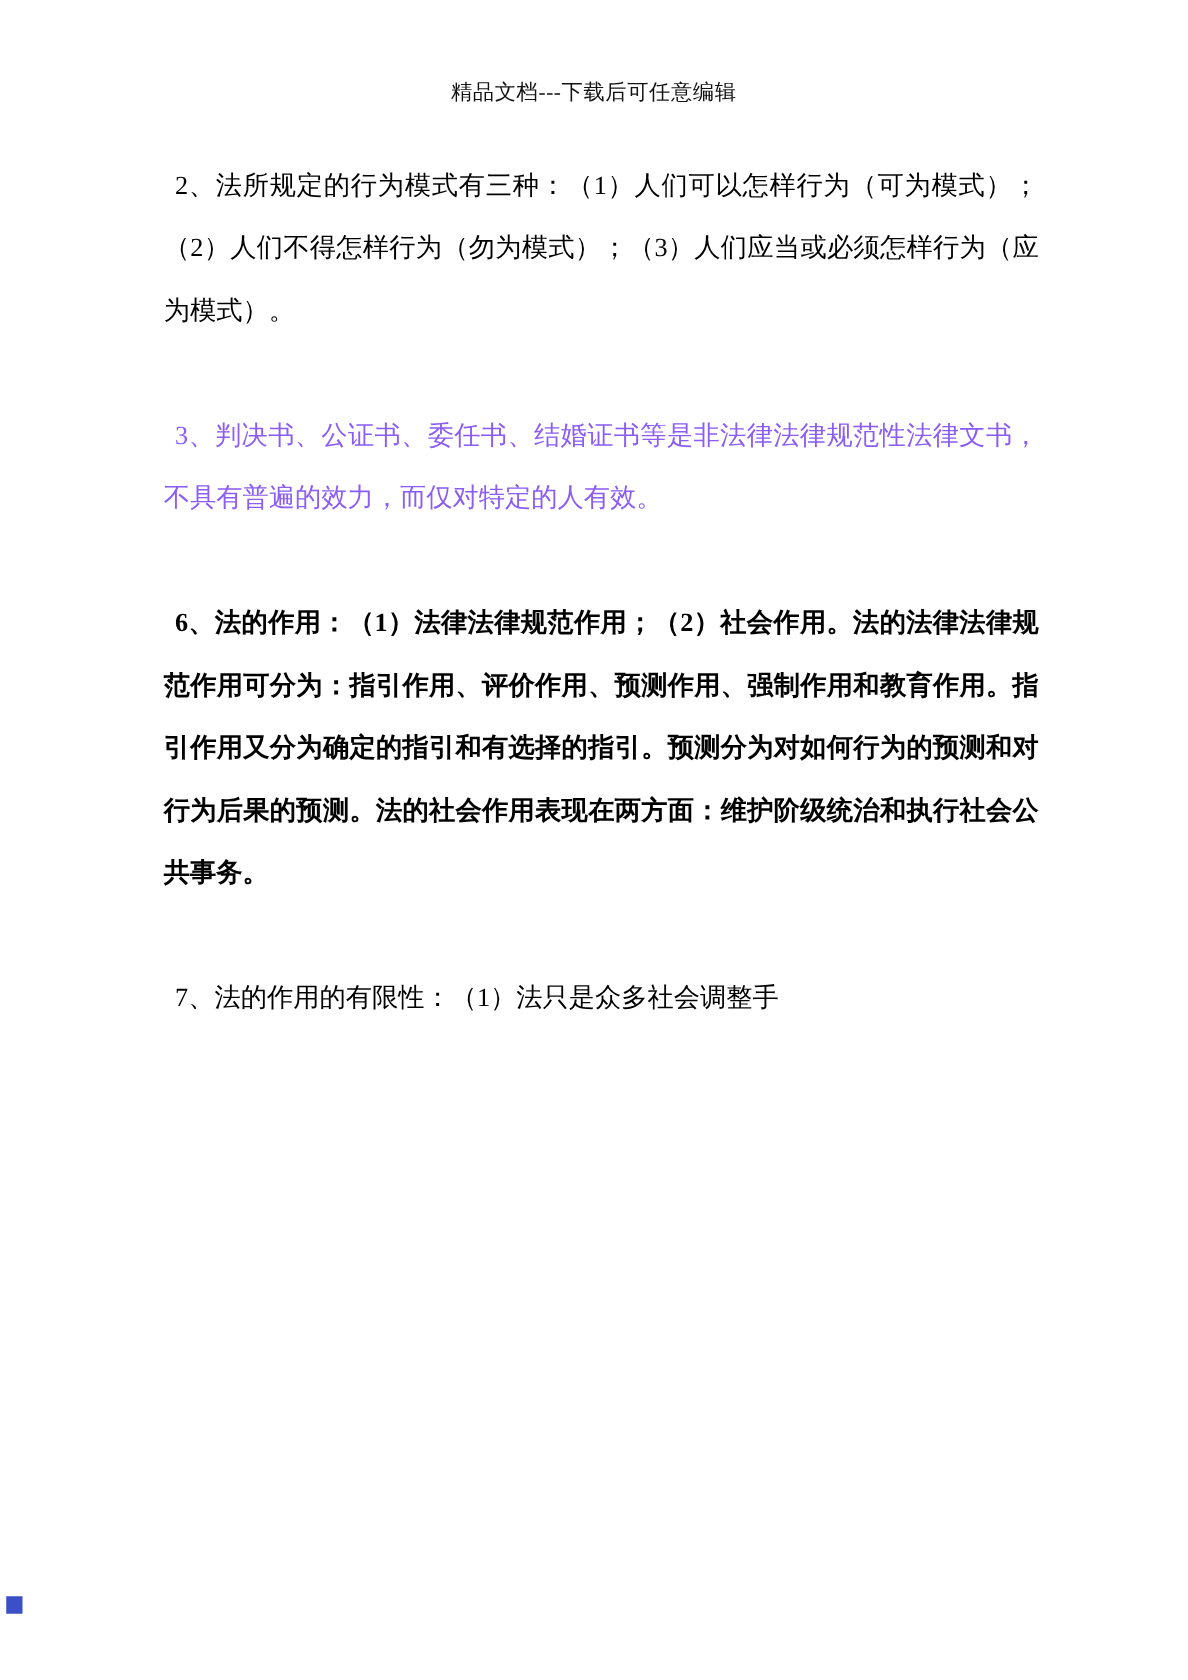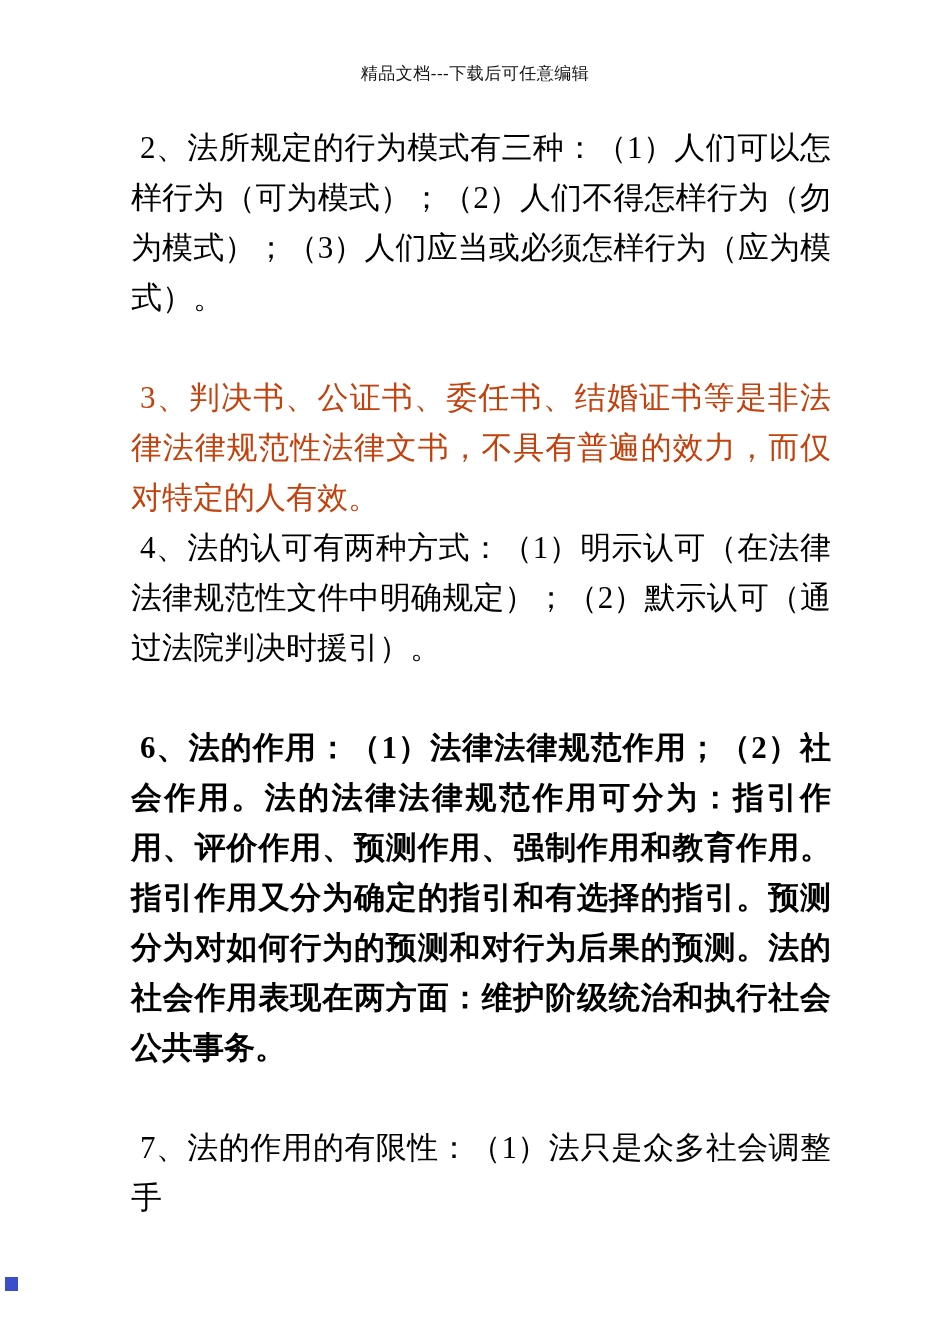--- a/index.html
+++ b/index.html
@@ -26,21 +26,21 @@
     color: #111111;
   }
   .doc-body {
     position: absolute;
     top: 123px;
     left: 131px;
     width: 700px;
   }
   .para {
     margin: 0;
-    font-size: 31px;
+    font-size: 21px;
     line-height: 50px;
     text-align: justify;
     text-indent: 9px;
     color: #000000;
     word-break: break-all;
   }
   .para.gap {
     margin-top: 50px;
   }
   .corner-marker {
@@ -52,20 +52,19 @@
   }
 </style>
 </head>
 <body>
 
 <div class="page" style="background: rgb(255, 255, 255);">
   <div class="doc-header">精品文档---下载后可任意编辑</div>
 
   <div class="doc-body" id="doc-body">
       <p class="para" style="color: rgb(0, 0, 0);">2、法所规定的行为模式有三种：（1）人们可以怎样行为（可为模式）；（2）人们不得怎样行为（勿为模式）；（3）人们应当或必须怎样行为（应为模式）。</p>
-      <p class="para gap" style="color: #c2410c;">3、判决书、公证书、委任书、结婚证书等是非法律法律规范性法律文书，不具有普遍的效力，而仅对特定的人有效。</p>
-      <p class="para" style="color: rgb(0, 0, 0);">4、法的认可有两种方式：（1）明示认可（在法律法律规范性文件中明确规定）；（2）默示认可（通过法院判决时援引）。</p>
+      <p class="para gap" style="color: #8b5cf6;">3、判决书、公证书、委任书、结婚证书等是非法律法律规范性法律文书，不具有普遍的效力，而仅对特定的人有效。</p>
       <p class="para gap" style="color: rgb(0, 0, 0); font-weight: bold;">6、法的作用：（1）法律法律规范作用；（2）社会作用。法的法律法律规范作用可分为：指引作用、评价作用、预测作用、强制作用和教育作用。指引作用又分为确定的指引和有选择的指引。预测分为对如何行为的预测和对行为后果的预测。法的社会作用表现在两方面：维护阶级统治和执行社会公共事务。</p>
       <p class="para gap" style="color: rgb(0, 0, 0);">7、法的作用的有限性：（1）法只是众多社会调整手</p>
     </div>
 
   <div class="corner-marker" style="background: rgb(59, 79, 200);"></div>
 </div>
 
 </body></html>

